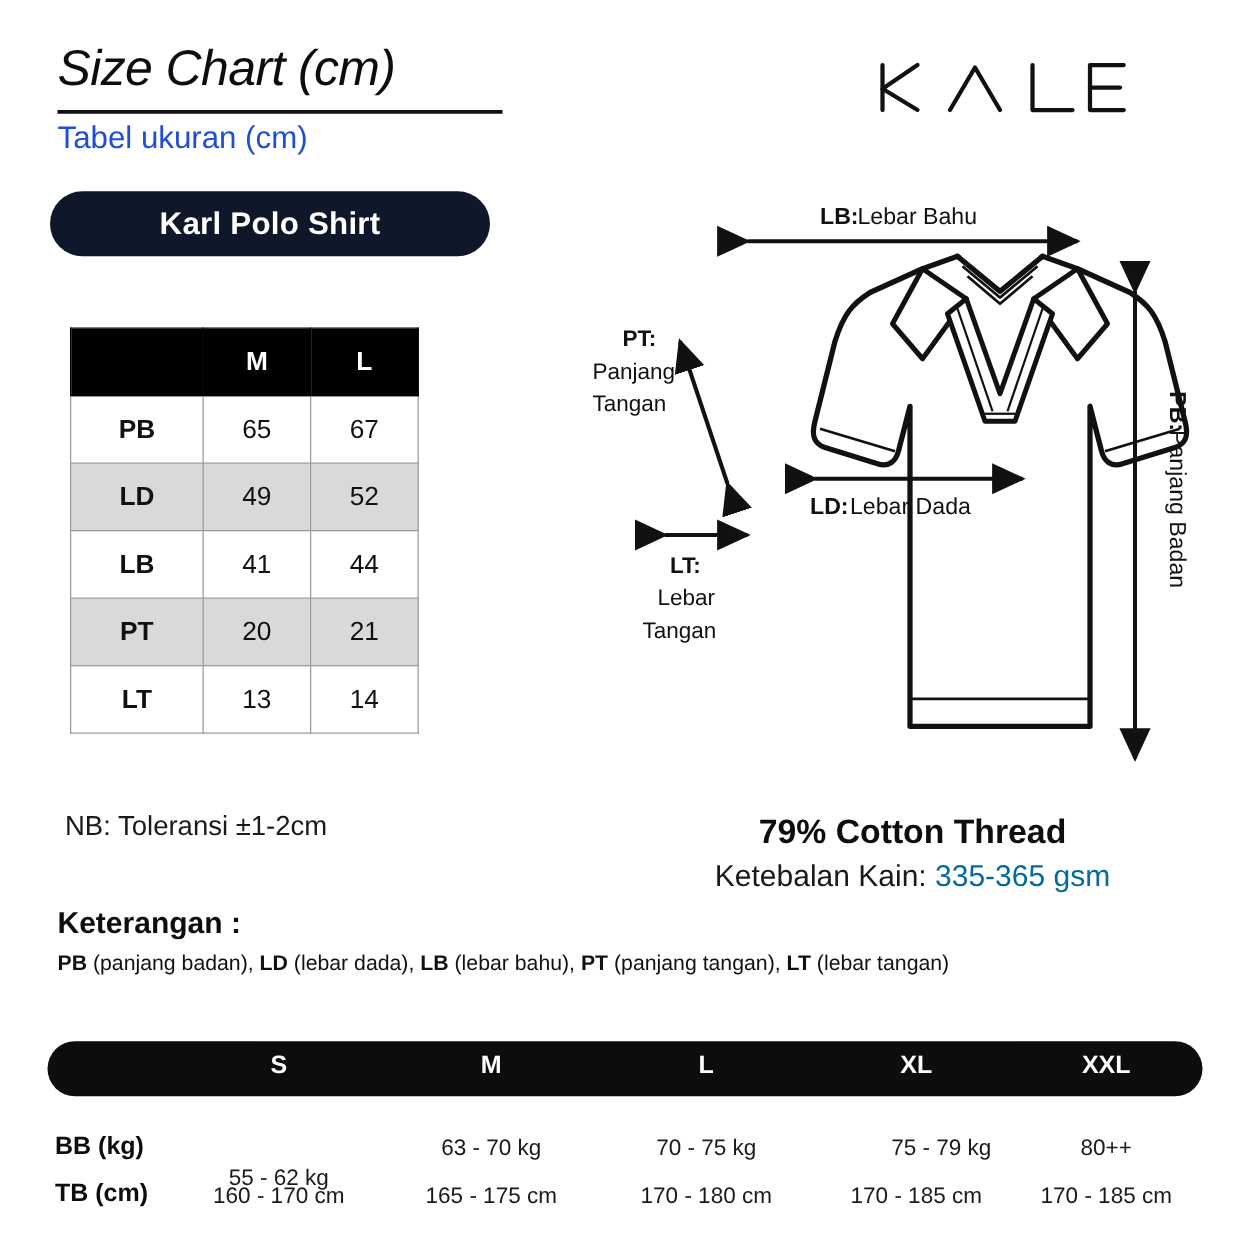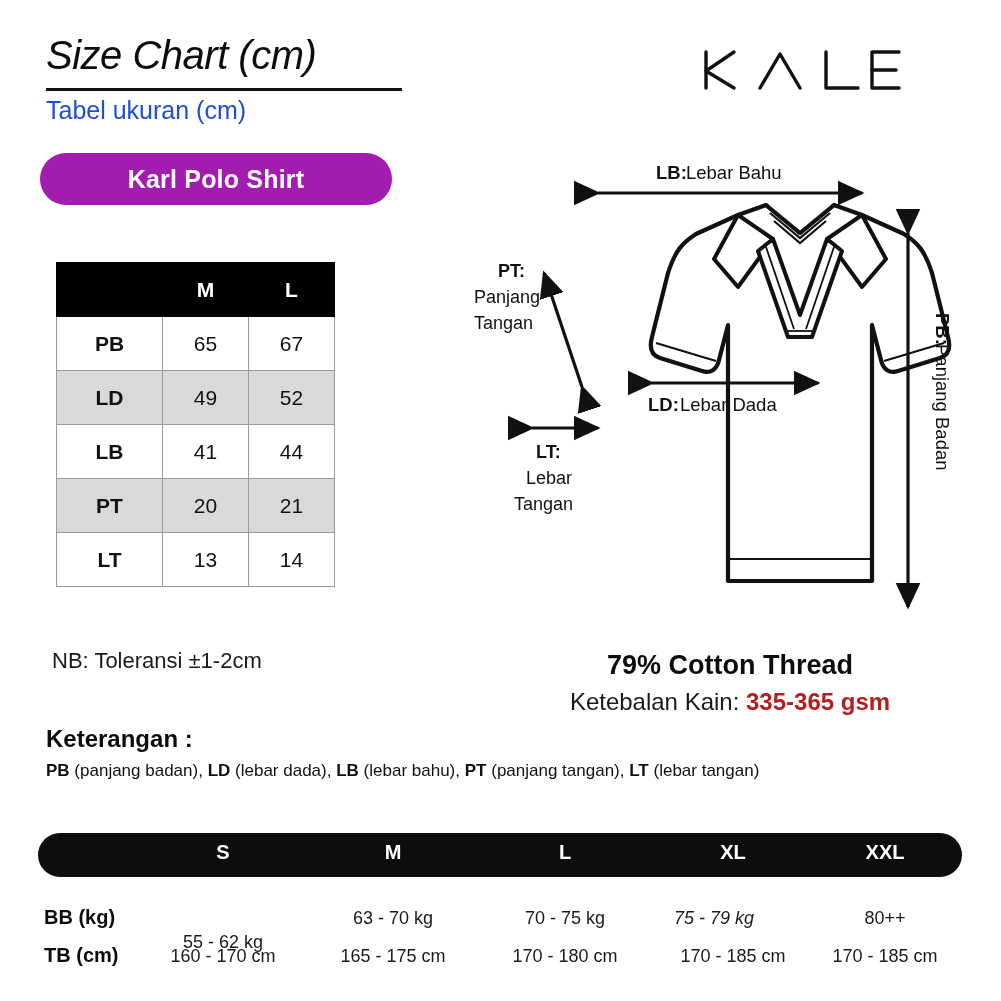--- a/index.html
+++ b/index.html
@@ -63,21 +63,21 @@
 
   
   #fabric-title{
     left:500px;top:650px;width:460px;text-align:center;
     font-size:27px;font-weight:bold;color:#0d0d0d;white-space:nowrap;
   }
   #fabric-weight{
     left:500px;top:688px;width:460px;text-align:center;
     font-size:24px;color:#1a1a1a;white-space:nowrap;
   }
-  #fabric-weight b{font-weight:bold;color:#b91c1c;}
+  #fabric-weight b{font-weight:normal;color:#0369a1;}
 
   
   #shirt-diagram{left:470px;top:155px;width:530px;height:480px;}
   #shirt-diagram svg{display:block;}
 
   
   #bodysize-header{
     left:38px;top:833px;width:924px;height:44px;background:#0d0d0d;border-radius:22px;
   }
   .bs-head-cell{
@@ -107,21 +107,21 @@
 
     <path d="M60 40 L80 6 L100 40"></path>
 
     <path d="M126 4 L126 40 L158 40"></path>
 
     <path d="M199 4 L172 4 L172 40 L199 40"></path>
     <path d="M172 22 L196 22"></path>
   </svg>
 </div>
 
-<div class="abs" id="product-badge" style="background: #a21caf; text-align: center;">
+<div class="abs" id="product-badge" style="background: #0f172a; text-align: center;">
   <span>Karl Polo Shirt</span>
 </div>
 
 <table class="abs" id="measure-table">
   <colgroup>
       <col class="c0">
       <col class="c1">
       <col class="c2">
     </colgroup>
   <thead>
@@ -288,21 +288,21 @@
 <div class="bs-head-cell" style="left:166px;width:114px;">S</div>
 <div class="bs-head-cell" style="left:336px;width:114px;">M</div>
 <div class="bs-head-cell" style="left:508px;width:114px;">L</div>
 <div class="bs-head-cell" style="left:676px;width:114px;">XL</div>
 <div class="bs-head-cell" style="left:828px;width:114px;">XXL</div>
 
 <div class="bs-row-label" style="top:906px;">BB (kg)</div>
 <div class="bs-cell" style="left:166px;width:114px;top:932px;">55 - 62 kg</div>
 <div class="bs-cell" style="left:336px;width:114px;top:908px;">63 - 70 kg</div>
 <div class="bs-cell" style="left:508px;width:114px;top:908px;">70 - 75 kg</div>
-<div class="bs-cell" style="left:657px;width:114px;top:908px;font-style:italic;">75 - 79 kg</div>
+<div class="bs-cell" style="left:696px;width:114px;top:908px;">75 - 79 kg</div>
 <div class="bs-cell" style="left:828px;width:114px;top:908px;">80++</div>
 
 <div class="bs-row-label" style="top:944px;">TB (cm)</div>
 <div class="bs-cell" style="left:158px;width:130px;top:946px;">160 - 170 cm</div>
 <div class="bs-cell" style="left:328px;width:130px;top:946px;">165 - 175 cm</div>
 <div class="bs-cell" style="left:500px;width:130px;top:946px;">170 - 180 cm</div>
 <div class="bs-cell" style="left:668px;width:130px;top:946px;">170 - 185 cm</div>
 <div class="bs-cell" style="left:820px;width:130px;top:946px;">170 - 185 cm</div>
 
 </body></html>

